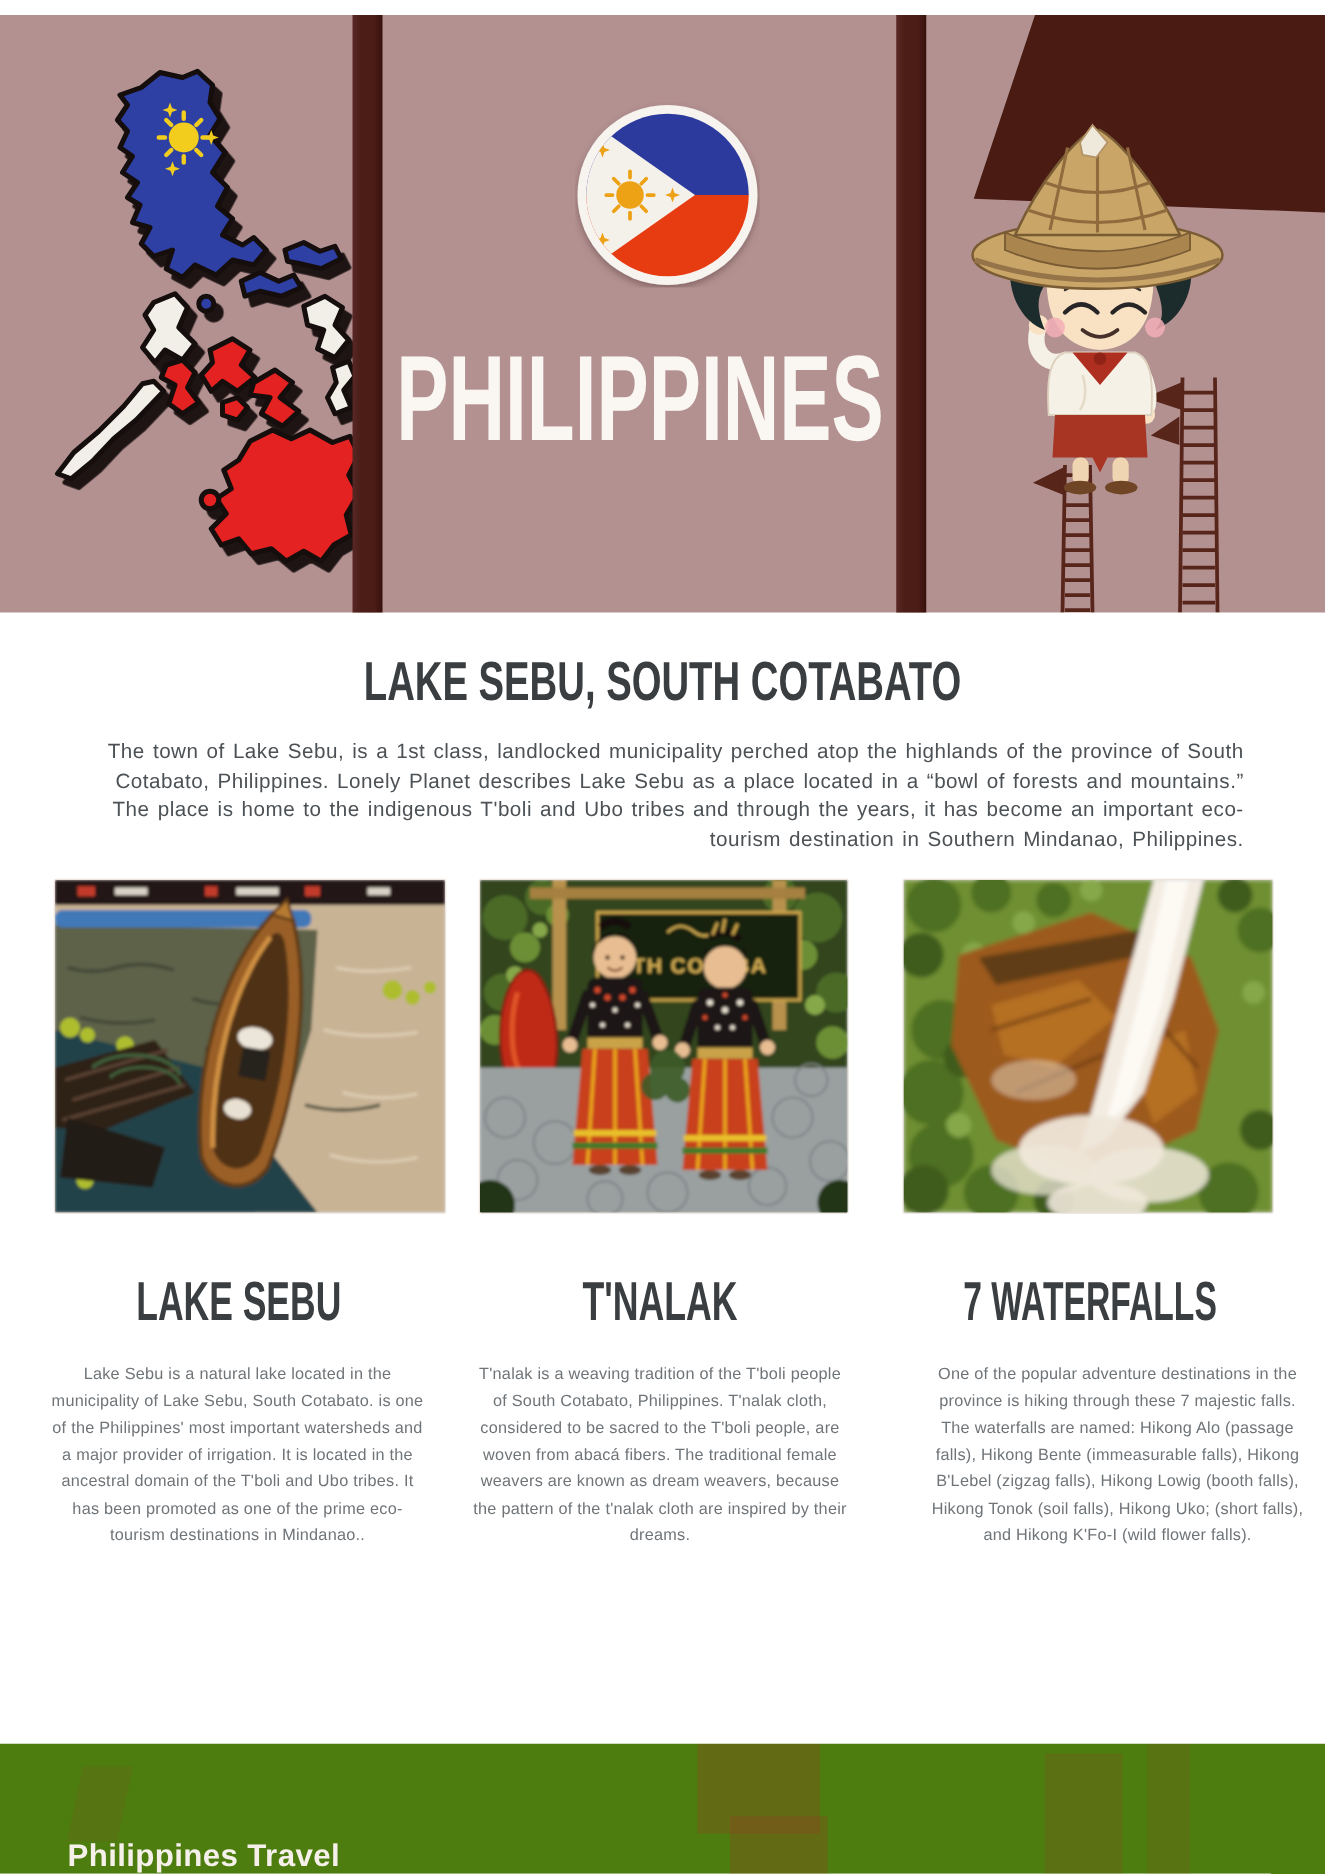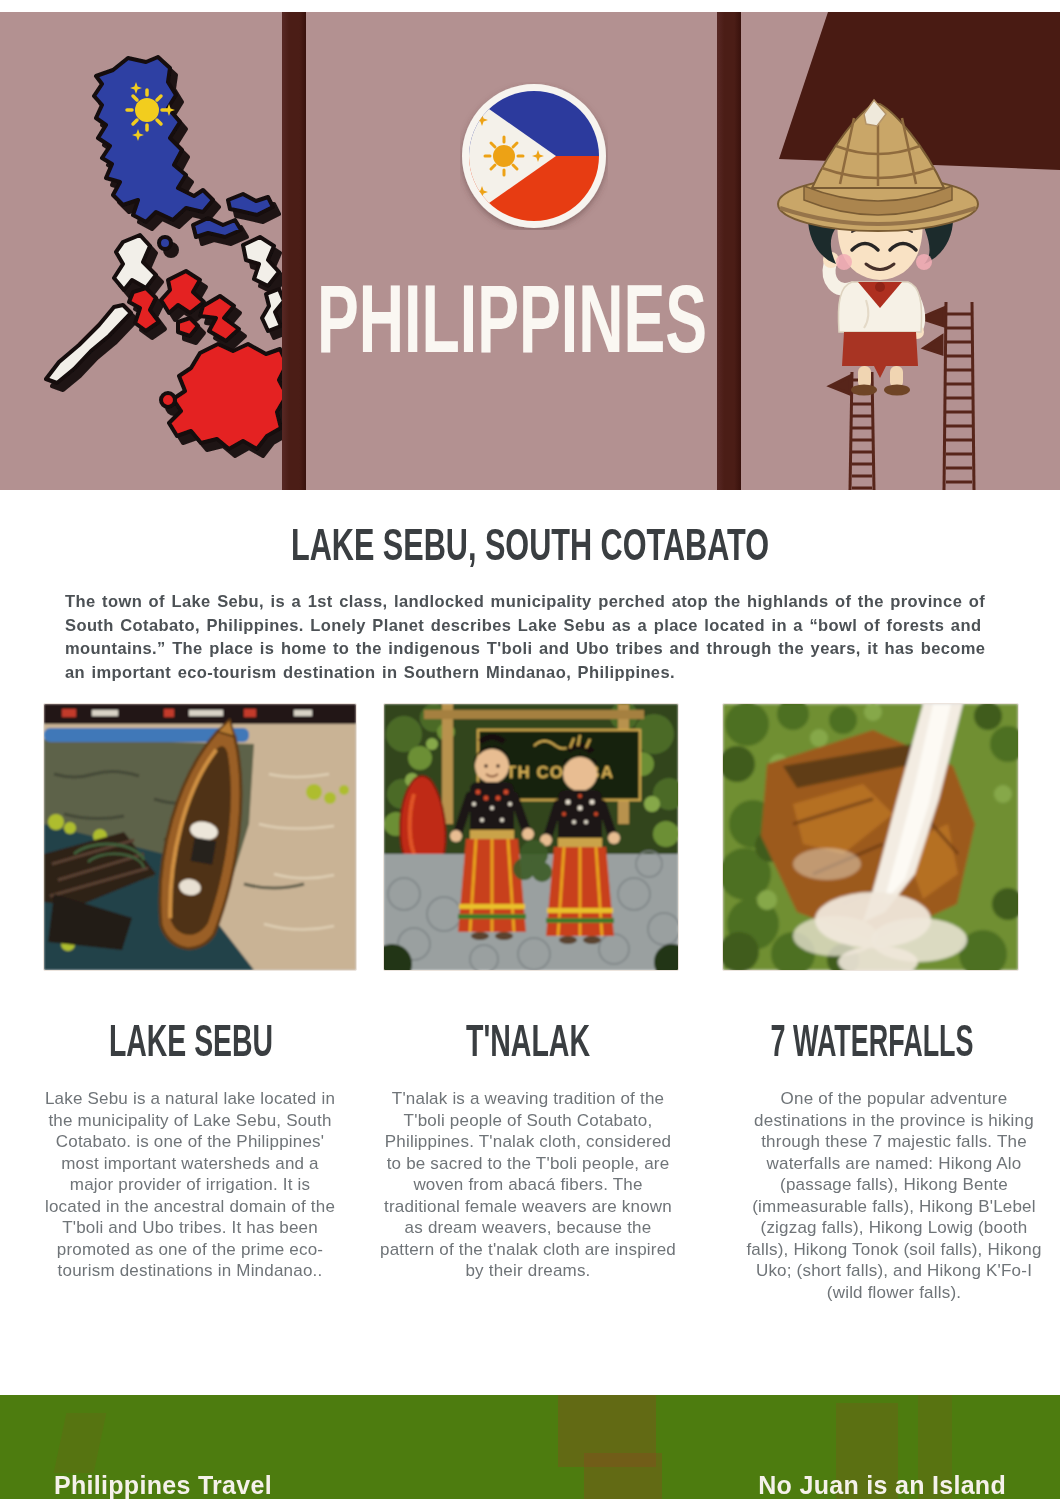--- a/index.html
+++ b/index.html
@@ -13,31 +13,31 @@
   .stripe-left{left:282px;width:24px;}
   .stripe-right{left:717px;width:24px;}
   .map-svg{position:absolute;left:28px;top:38px;}
   .flag-badge{position:absolute;left:460px;top:70px;}
   .title-svg{position:absolute;left:295px;top:255px;}
   .roof-svg{position:absolute;left:770px;top:0;}
   .mascot-svg{position:absolute;left:774px;top:62px;}
   
   .section-heading-svg{position:absolute;left:290px;top:522px;}
   .intro{
-    position:absolute;left:65px;top:590px;width:930px;text-align:left;
-    font-size:16.5px;line-height:23.5px;font-weight:700;color:#4c5155;letter-spacing:.4px;word-spacing:1.5px;
+    position:absolute;left:65px;top:590px;width:930px;text-align:right;
+    font-size:16.5px;line-height:23.5px;font-weight:400;color:#4c5155;letter-spacing:.4px;word-spacing:1.5px;
   }
   .photo{position:absolute;top:703px;border:1px solid #ece4dd;border-radius:2px;background:#ddd;}
   .photo1{left:43px;}
   .photo2{left:383px;}
   .photo3{left:722px;}
   .col-heading-svg{position:absolute;top:1018px;}
   .col-body{
     position:absolute;top:1088px;text-align:center;color:#6f7478;
-    font-size:17px;line-height:21.5px;letter-spacing:.2px;font-weight:400;
+    font-size:13px;line-height:21.5px;letter-spacing:.2px;font-weight:400;
   }
   .col1-body{left:40px;width:300px;}
   .col2-body{left:378px;width:300px;text-align:center;}
   .col3-body{left:742px;width:304px;}
   
   .footer{position:absolute;left:0;top:1395px;width:1060px;height:196px;background:#4d7c0f;overflow:hidden;}
   .ftex{position:absolute;background:rgba(155,62,36,.28);}
   .ftex1{left:558px;top:0;width:98px;height:72px;}
   .ftex2{left:584px;top:58px;width:78px;height:96px;}
   .ftex3{left:836px;top:8px;width:62px;height:146px;background:rgba(155,62,36,.18);}
@@ -495,17 +495,16 @@
   <div class="col-body col3-body">One of the popular adventure destinations in the province is hiking through these 7 majestic falls. The waterfalls are named: Hikong Alo (passage falls), Hikong Bente (immeasurable falls), Hikong B'Lebel (zigzag falls), Hikong Lowig (booth falls), Hikong Tonok (soil falls), Hikong Uko; (short falls), and Hikong K'Fo-I (wild flower falls).</div>
 
   <div class="footer">
     <div class="ftex ftex1"></div>
     <div class="ftex ftex2"></div>
     <div class="ftex ftex3"></div>
     <div class="ftex ftex4"></div>
     <div class="ftex ftex5"></div>
     <div class="footer-row">
       <span>Philippines Travel</span>
-      <span>No Juan is an Island</span>
     </div>
   </div>
 
 </div>
 
 </body></html>

